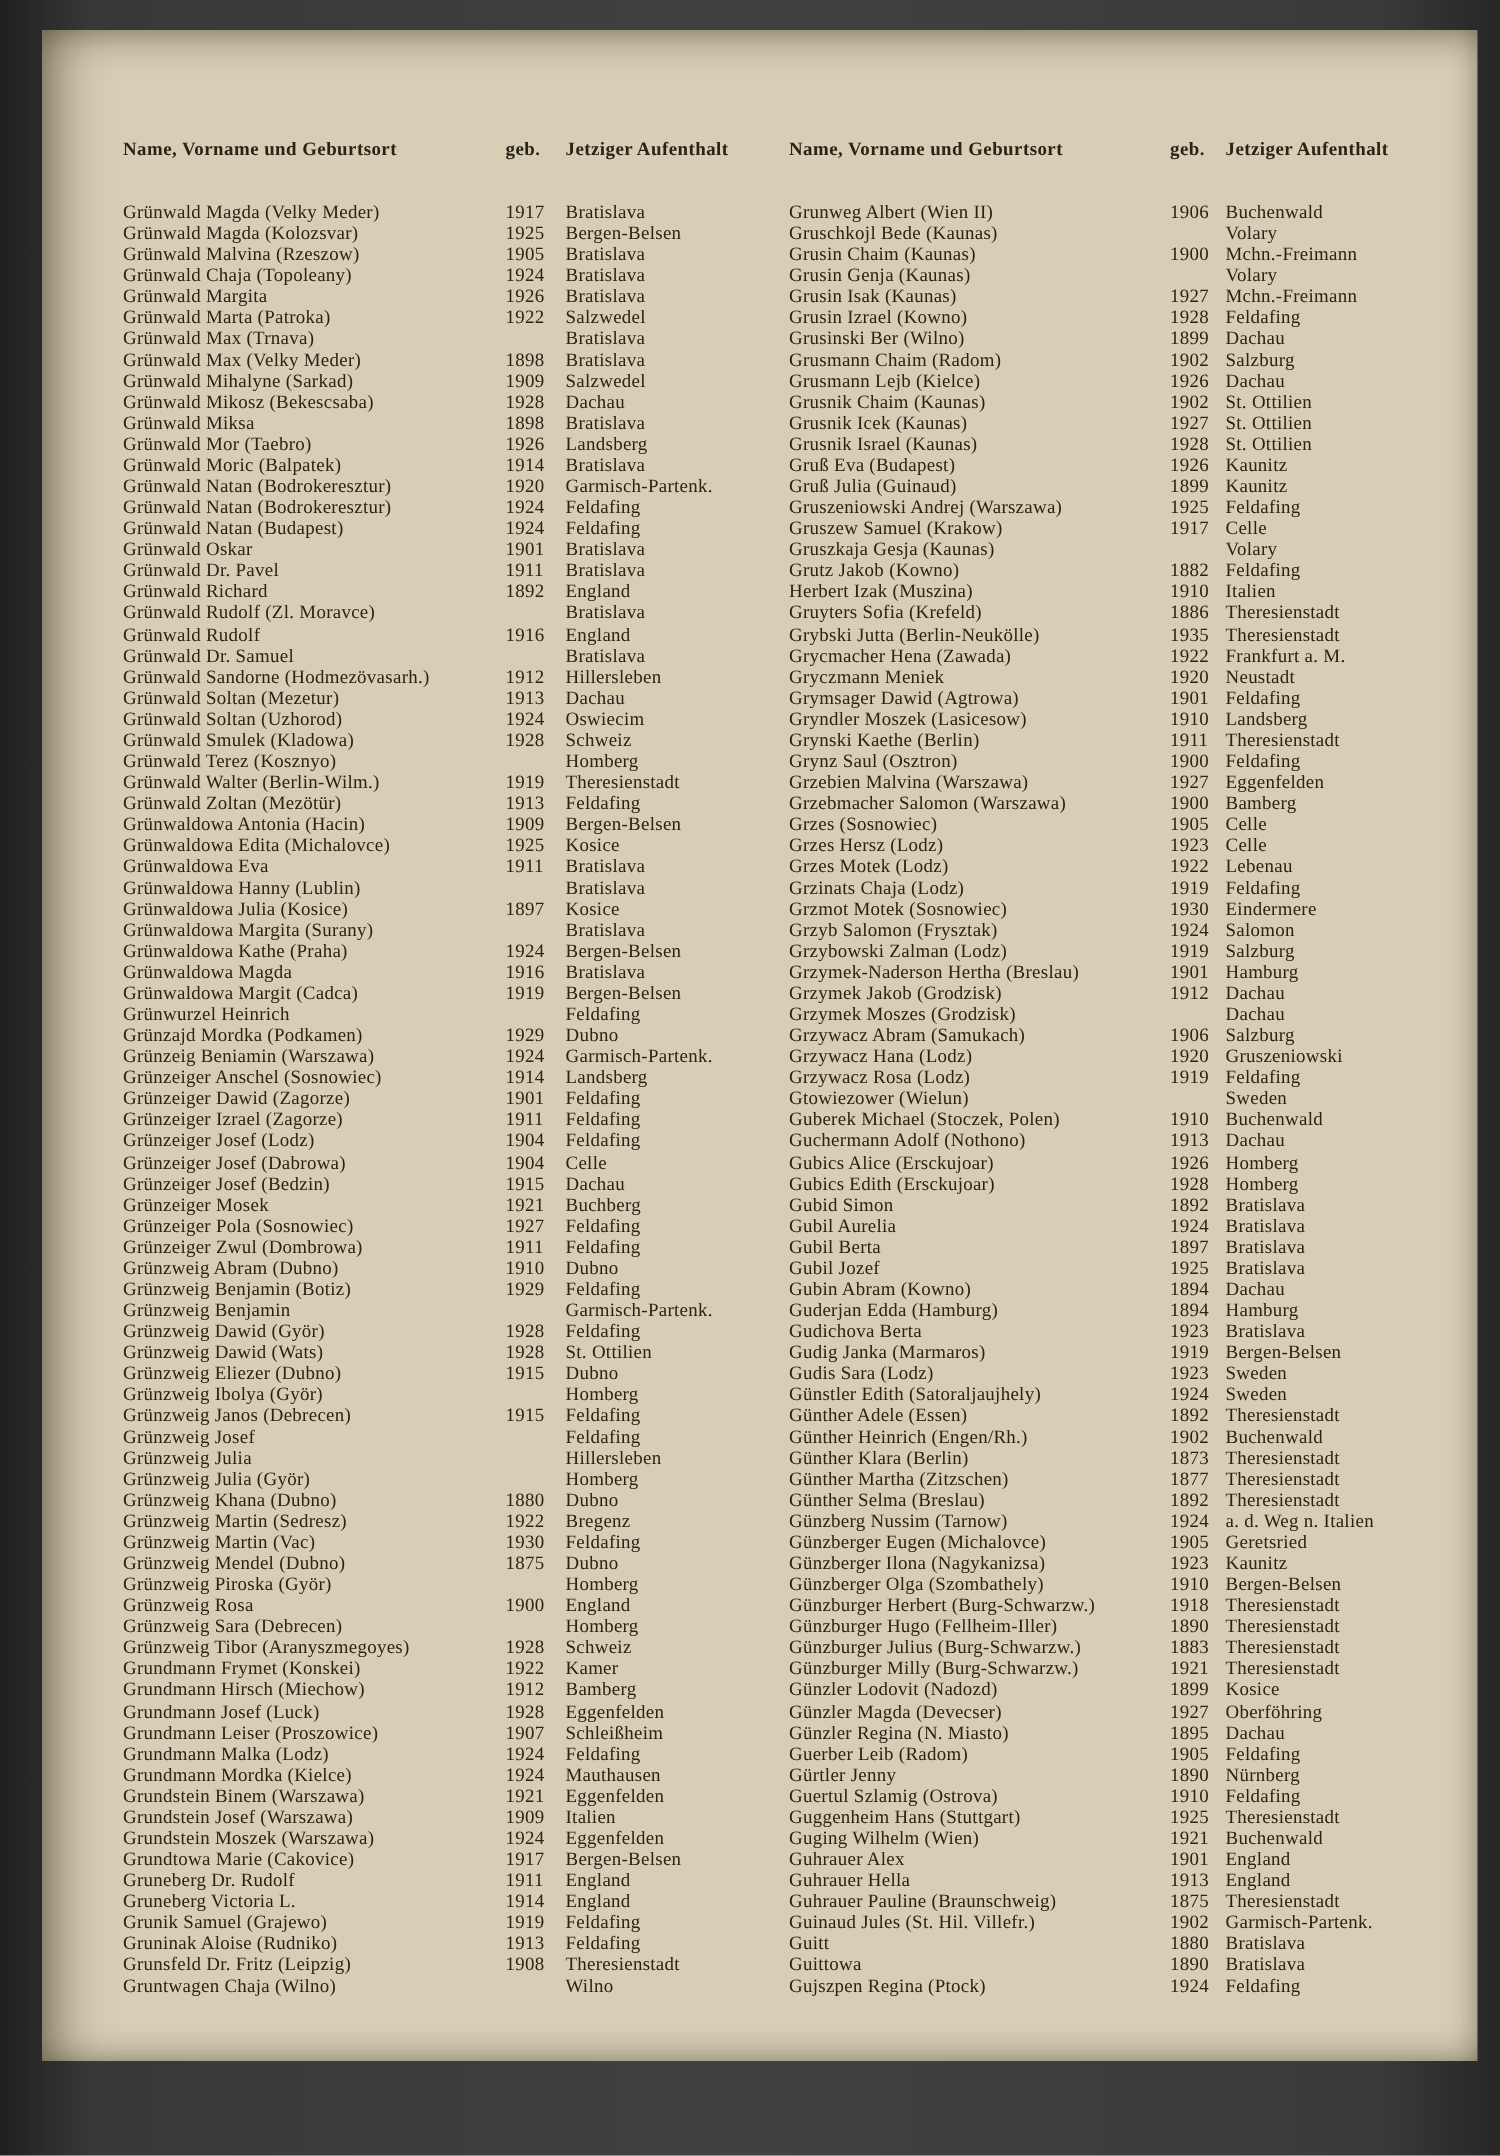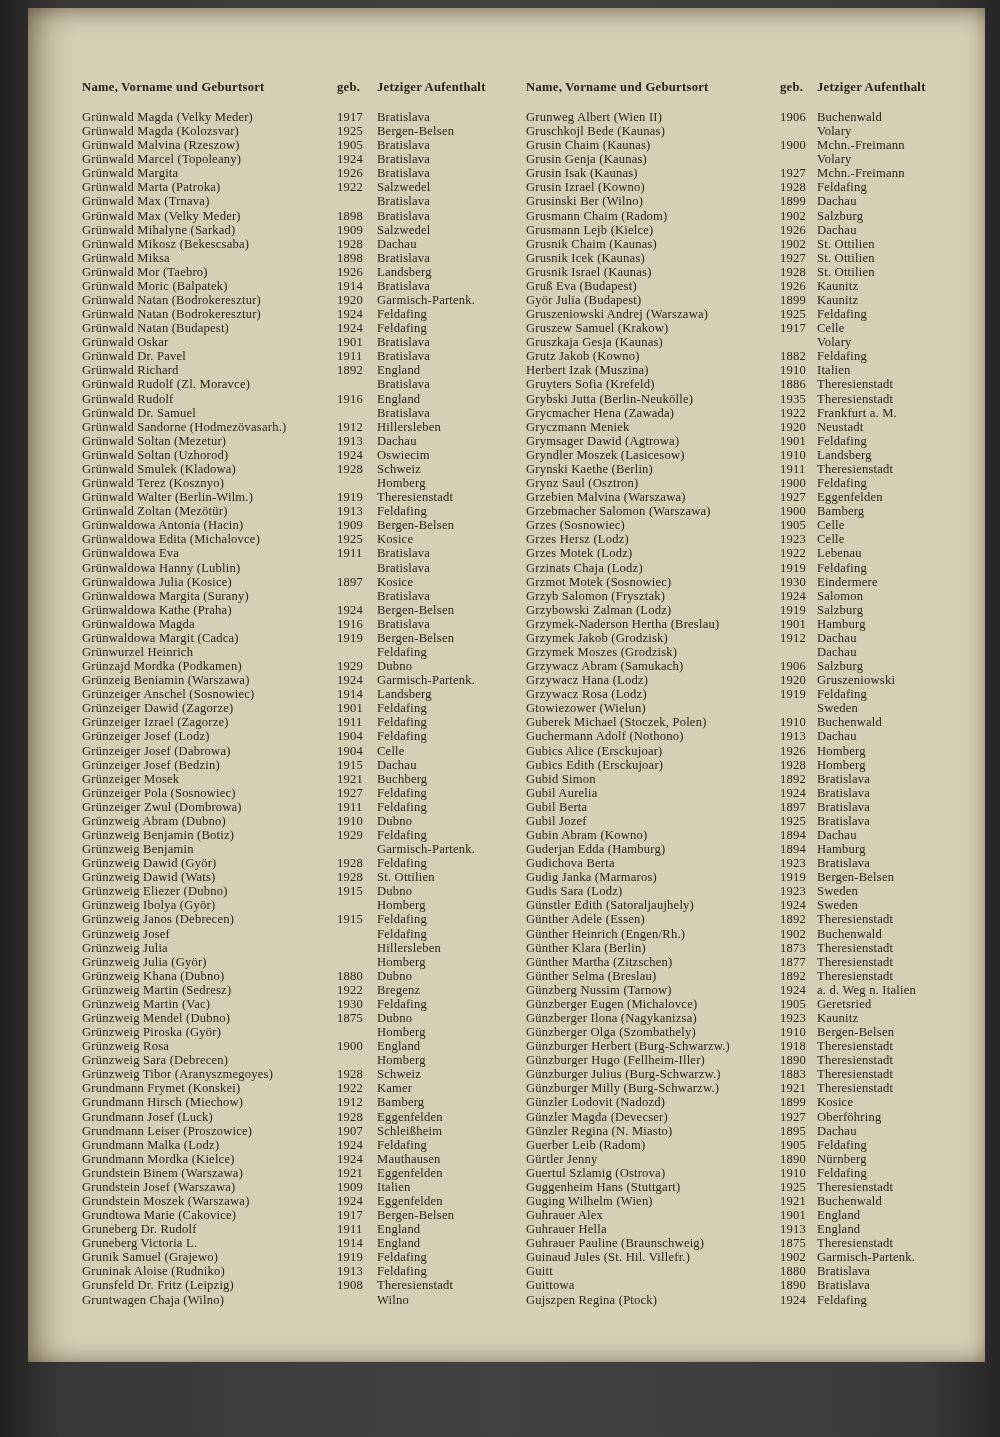--- a/index.html
+++ b/index.html
@@ -2,34 +2,34 @@
 <html><head>
 <meta charset="utf-8">
 <style>
   html,body{margin:0;padding:0;}
   body{
     width:1000px;height:1437px;position:relative;overflow:hidden;
     background:linear-gradient(90deg,#1f1f1f 0%,#383838 6%,#414141 50%,#3a3a3a 92%,#262626 100%);
     font-family:"Liberation Serif","DejaVu Serif",serif;
   }
   .paper{
-    position:absolute;left:28px;top:8px;width:957px;height:1354px;
+    position:absolute;left:28px;top:20px;width:957px;height:1354px;
     background:#d7ceb6;
     box-shadow:
       inset 26px 0 34px -16px rgba(45,35,12,.5),
       inset -10px 0 22px -12px rgba(45,35,12,.35),
       inset 0 16px 26px -14px rgba(45,35,12,.4),
       inset 0 -12px 24px -14px rgba(45,35,12,.35);
     color:#2a2316;
   }
   .col{position:absolute;top:72px;}
   .col-left{left:54px;width:436px;}
   .col-right{left:498px;width:452px;}
   .thead{display:flex;height:14px;line-height:14px;font-size:12.6px;font-weight:bold;letter-spacing:.3px;white-space:nowrap;}
-  .tbody{margin-top:16px;}
+  .tbody{margin-top:28px;}
   .row{display:flex;height:14.08px;line-height:14.08px;font-size:12.6px;letter-spacing:.2px;white-space:nowrap;}
   .c-name,.h-name{flex:none;overflow:visible;}
   .c-geb,.h-geb{flex:none;}
   .c-ort,.h-ort{flex:1;}
   .col-left  .c-name,.col-left  .h-name{width:255px;}
   .col-left  .c-geb ,.col-left  .h-geb {width:40px;}
   .col-right .c-name,.col-right .h-name{width:254px;}
   .col-right .c-geb ,.col-right .h-geb {width:37px;}
 </style>
 </head>
@@ -53,21 +53,21 @@
           <span class="c-name">Grünwald Magda (Kolozsvar)</span>
           <span class="c-geb">1925</span>
           <span class="c-ort">Bergen-Belsen</span>
         </div>
         <div class="row">
           <span class="c-name">Grünwald Malvina (Rzeszow)</span>
           <span class="c-geb">1905</span>
           <span class="c-ort">Bratislava</span>
         </div>
         <div class="row">
-          <span class="c-name">Grünwald Marcel (Topoleany)</span>
+          <span class="c-name">Grünwald Chaja (Topoleany)</span>
           <span class="c-geb">1924</span>
           <span class="c-ort">Bratislava</span>
         </div>
         <div class="row">
           <span class="c-name">Grünwald Margita</span>
           <span class="c-geb">1926</span>
           <span class="c-ort">Bratislava</span>
         </div>
         <div class="row">
           <span class="c-name">Grünwald Marta (Patroka)</span>
@@ -538,21 +538,21 @@
           <span class="c-name">Grusnik Israel (Kaunas)</span>
           <span class="c-geb">1928</span>
           <span class="c-ort">St. Ottilien</span>
         </div>
         <div class="row">
           <span class="c-name">Gruß Eva (Budapest)</span>
           <span class="c-geb">1926</span>
           <span class="c-ort">Kaunitz</span>
         </div>
         <div class="row">
-          <span class="c-name">Györ Julia (Budapest)</span>
+          <span class="c-name">Gruß Julia (Guinaud)</span>
           <span class="c-geb">1899</span>
           <span class="c-ort">Kaunitz</span>
         </div>
         <div class="row">
           <span class="c-name">Gruszeniowski Andrej (Warszawa)</span>
           <span class="c-geb">1925</span>
           <span class="c-ort">Feldafing</span>
         </div>
         <div class="row">
           <span class="c-name">Gruszew Samuel (Krakow)</span>

